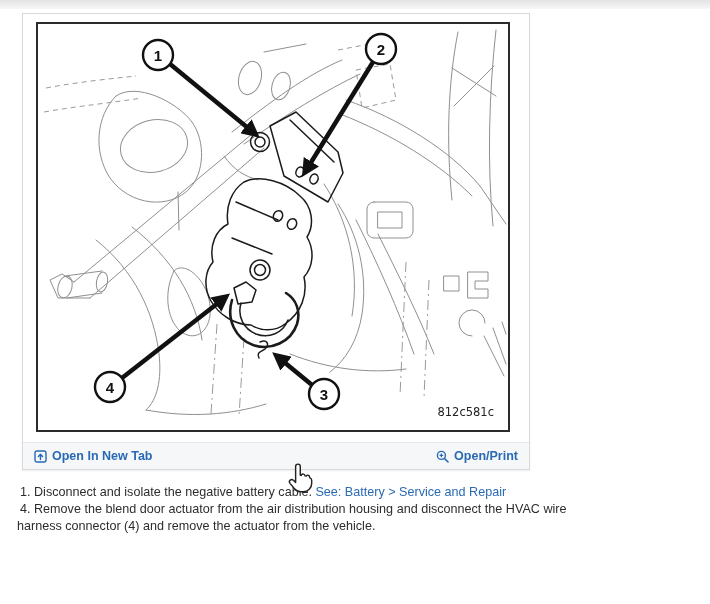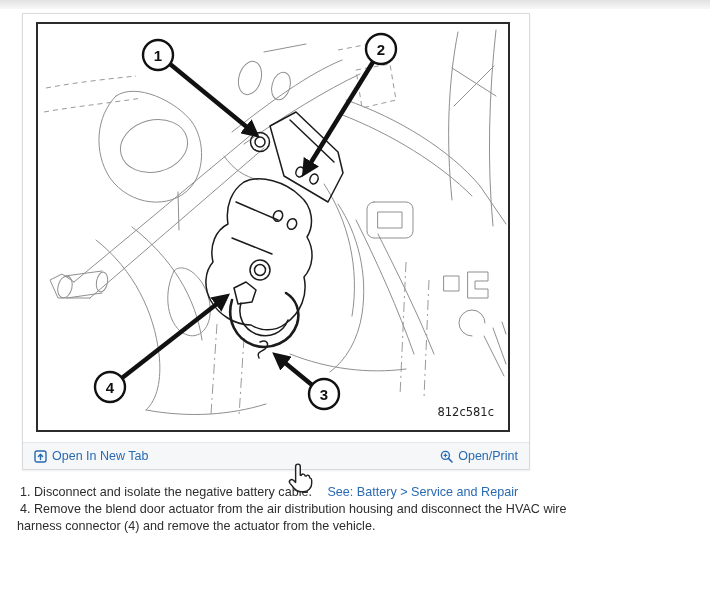--- a/index.html
+++ b/index.html
@@ -35,30 +35,30 @@
   .fig-code { font:11.5px "DejaVu Sans", sans-serif; fill:#222; text-anchor:end; }
 
   .toolbar {
     position:absolute; left:0; right:0; bottom:0; height:27px;
     background:#f6f7f9; border-top:1px solid #e4e6e9;
     display:flex; align-items:center; justify-content:space-between;
     padding:0 11px; box-sizing:border-box;
   }
   .tool-link {
     color:#2a6ab3; font-size:12.5px; text-decoration:none;
-    display:flex; align-items:center; gap:5px; cursor:pointer;
+    display:flex; align-items:center; gap:5px; cursor:pointer;font-weight:bold;
   }
   .tool-link svg { display:block; }
 
   .steps {
     position:absolute; left:0; top:484px; width:578px; padding-left:17px;
     font-size:12.6px; line-height:17px; color:#2d2d2d;
   }
   .step { text-indent:3px; }
-  .step-link { color:#2a6ab3; cursor:pointer;margin-left:12px; }
+  .step-link { color:#2a6ab3; cursor:pointer; }
 
   .hand-cursor { position:absolute; left:286px; top:463px; pointer-events:none; }
 </style>
 </head>
 <body>
 
 <div class="top-strip"></div>
 
 <div class="figure-panel">
   <div class="figure-frame">

